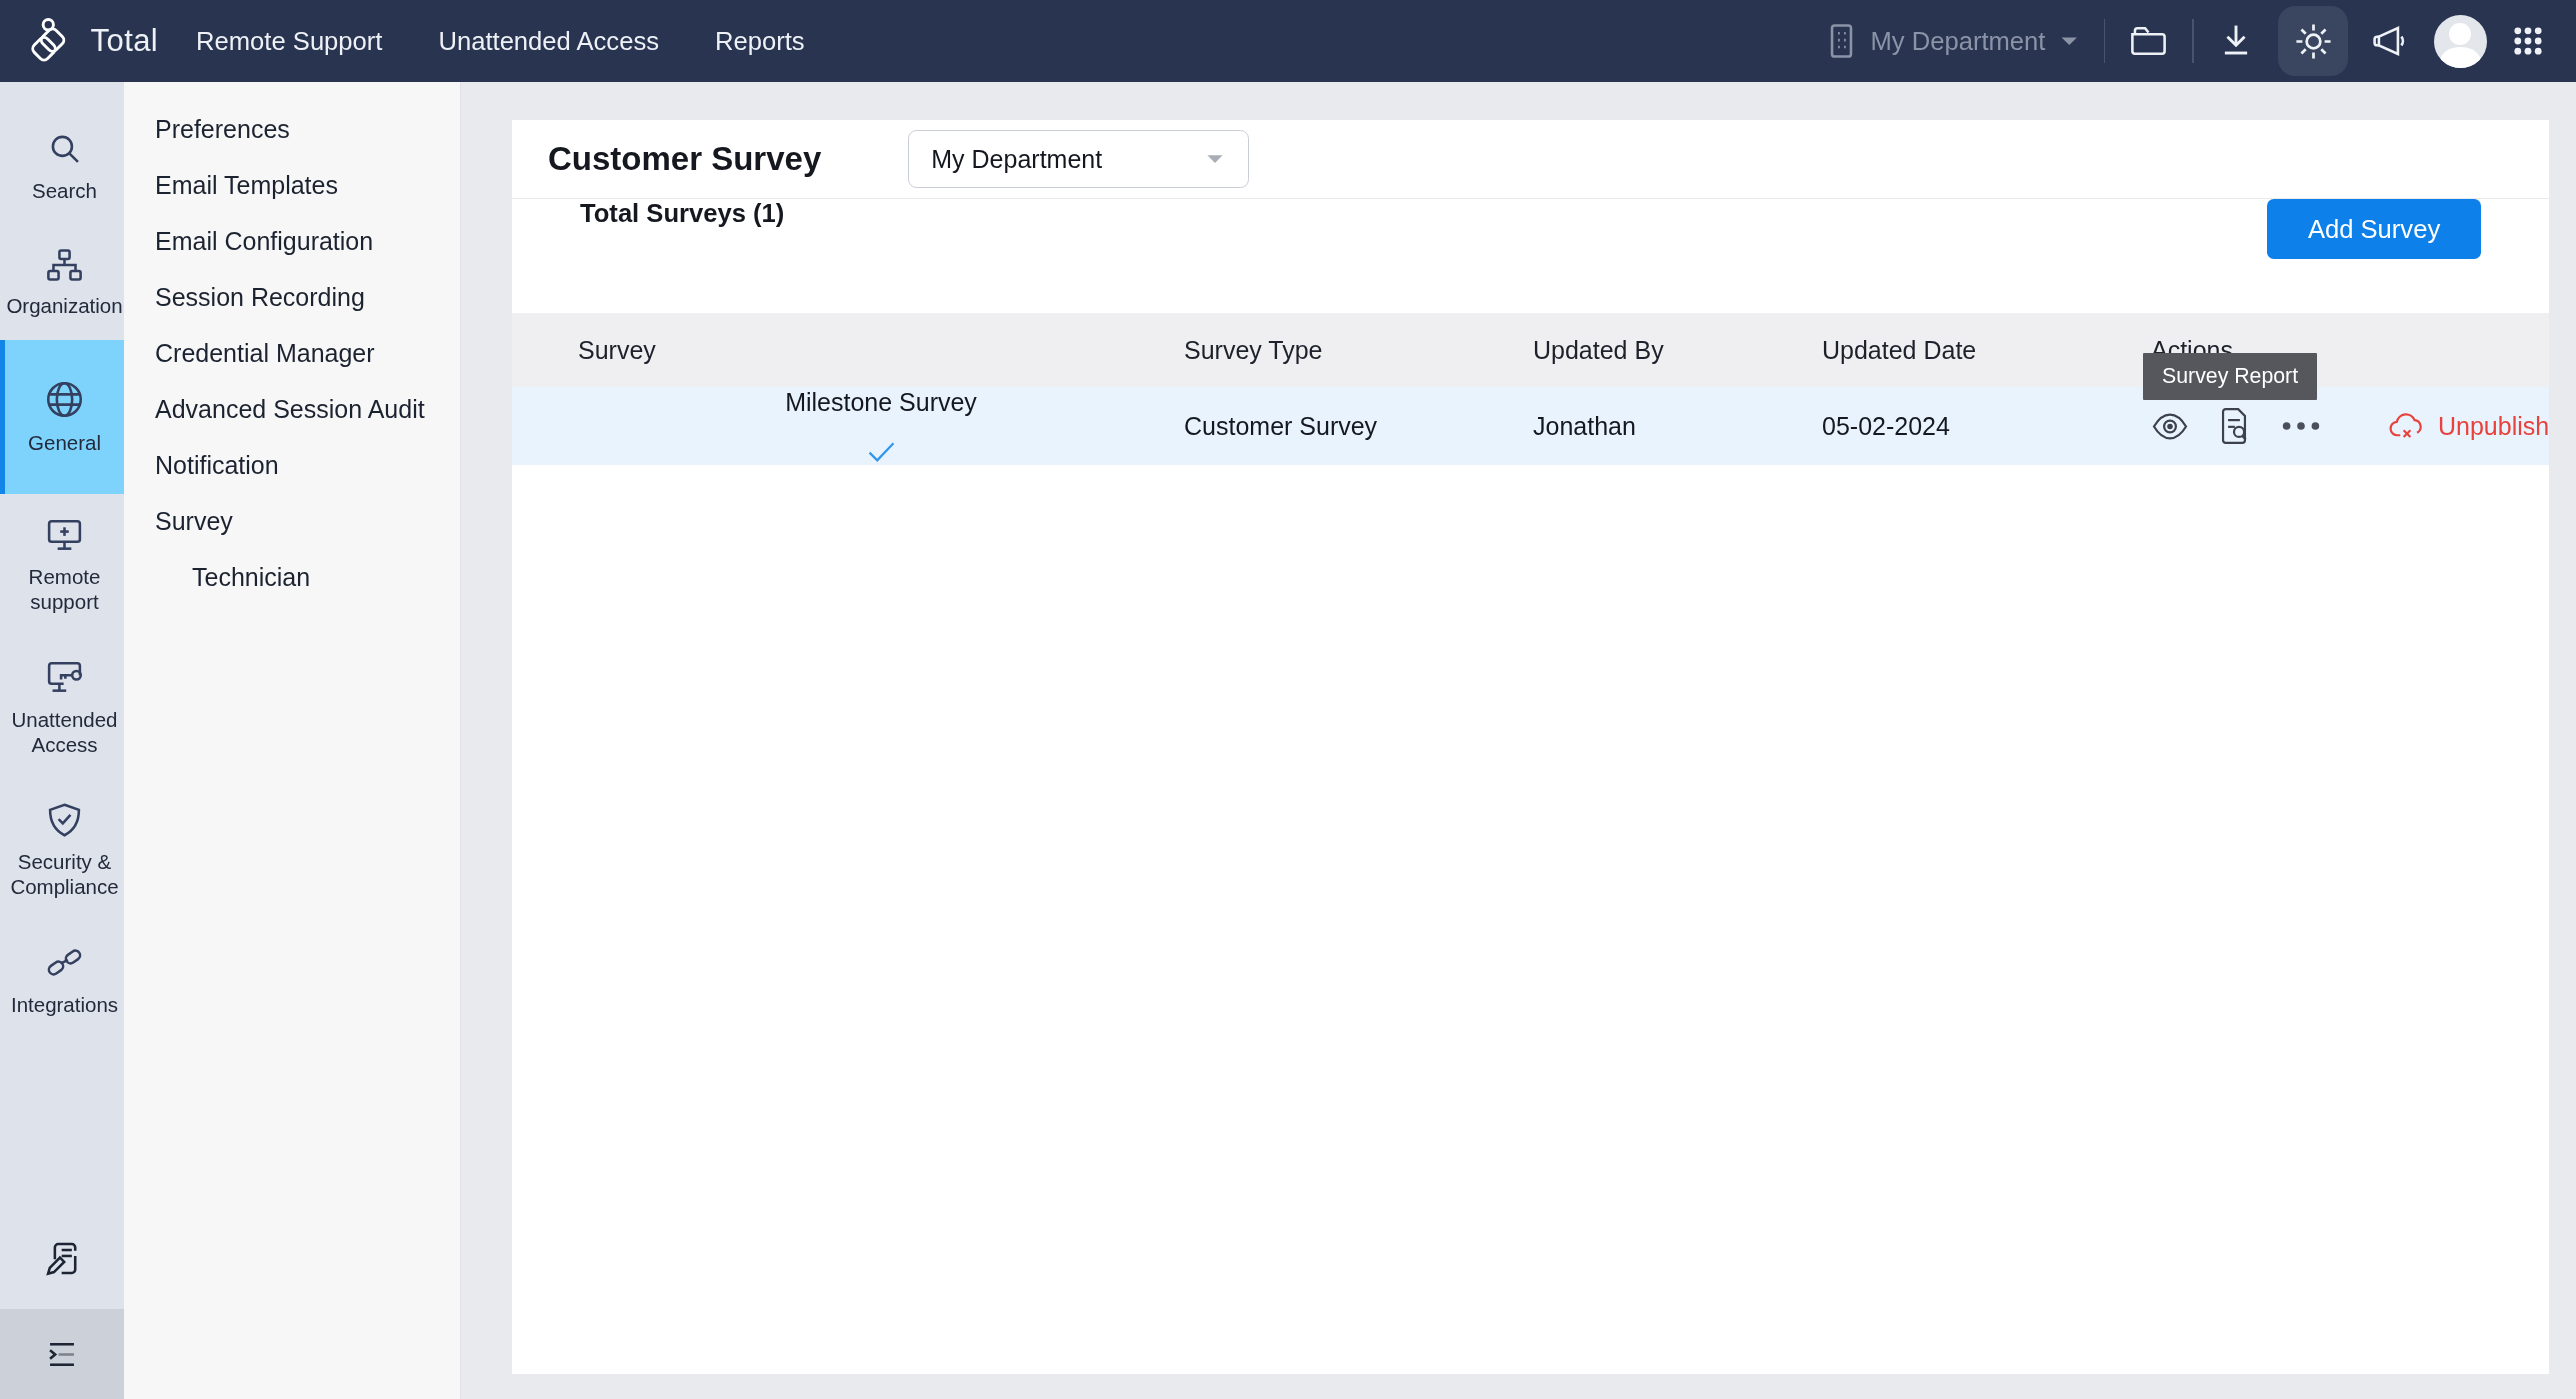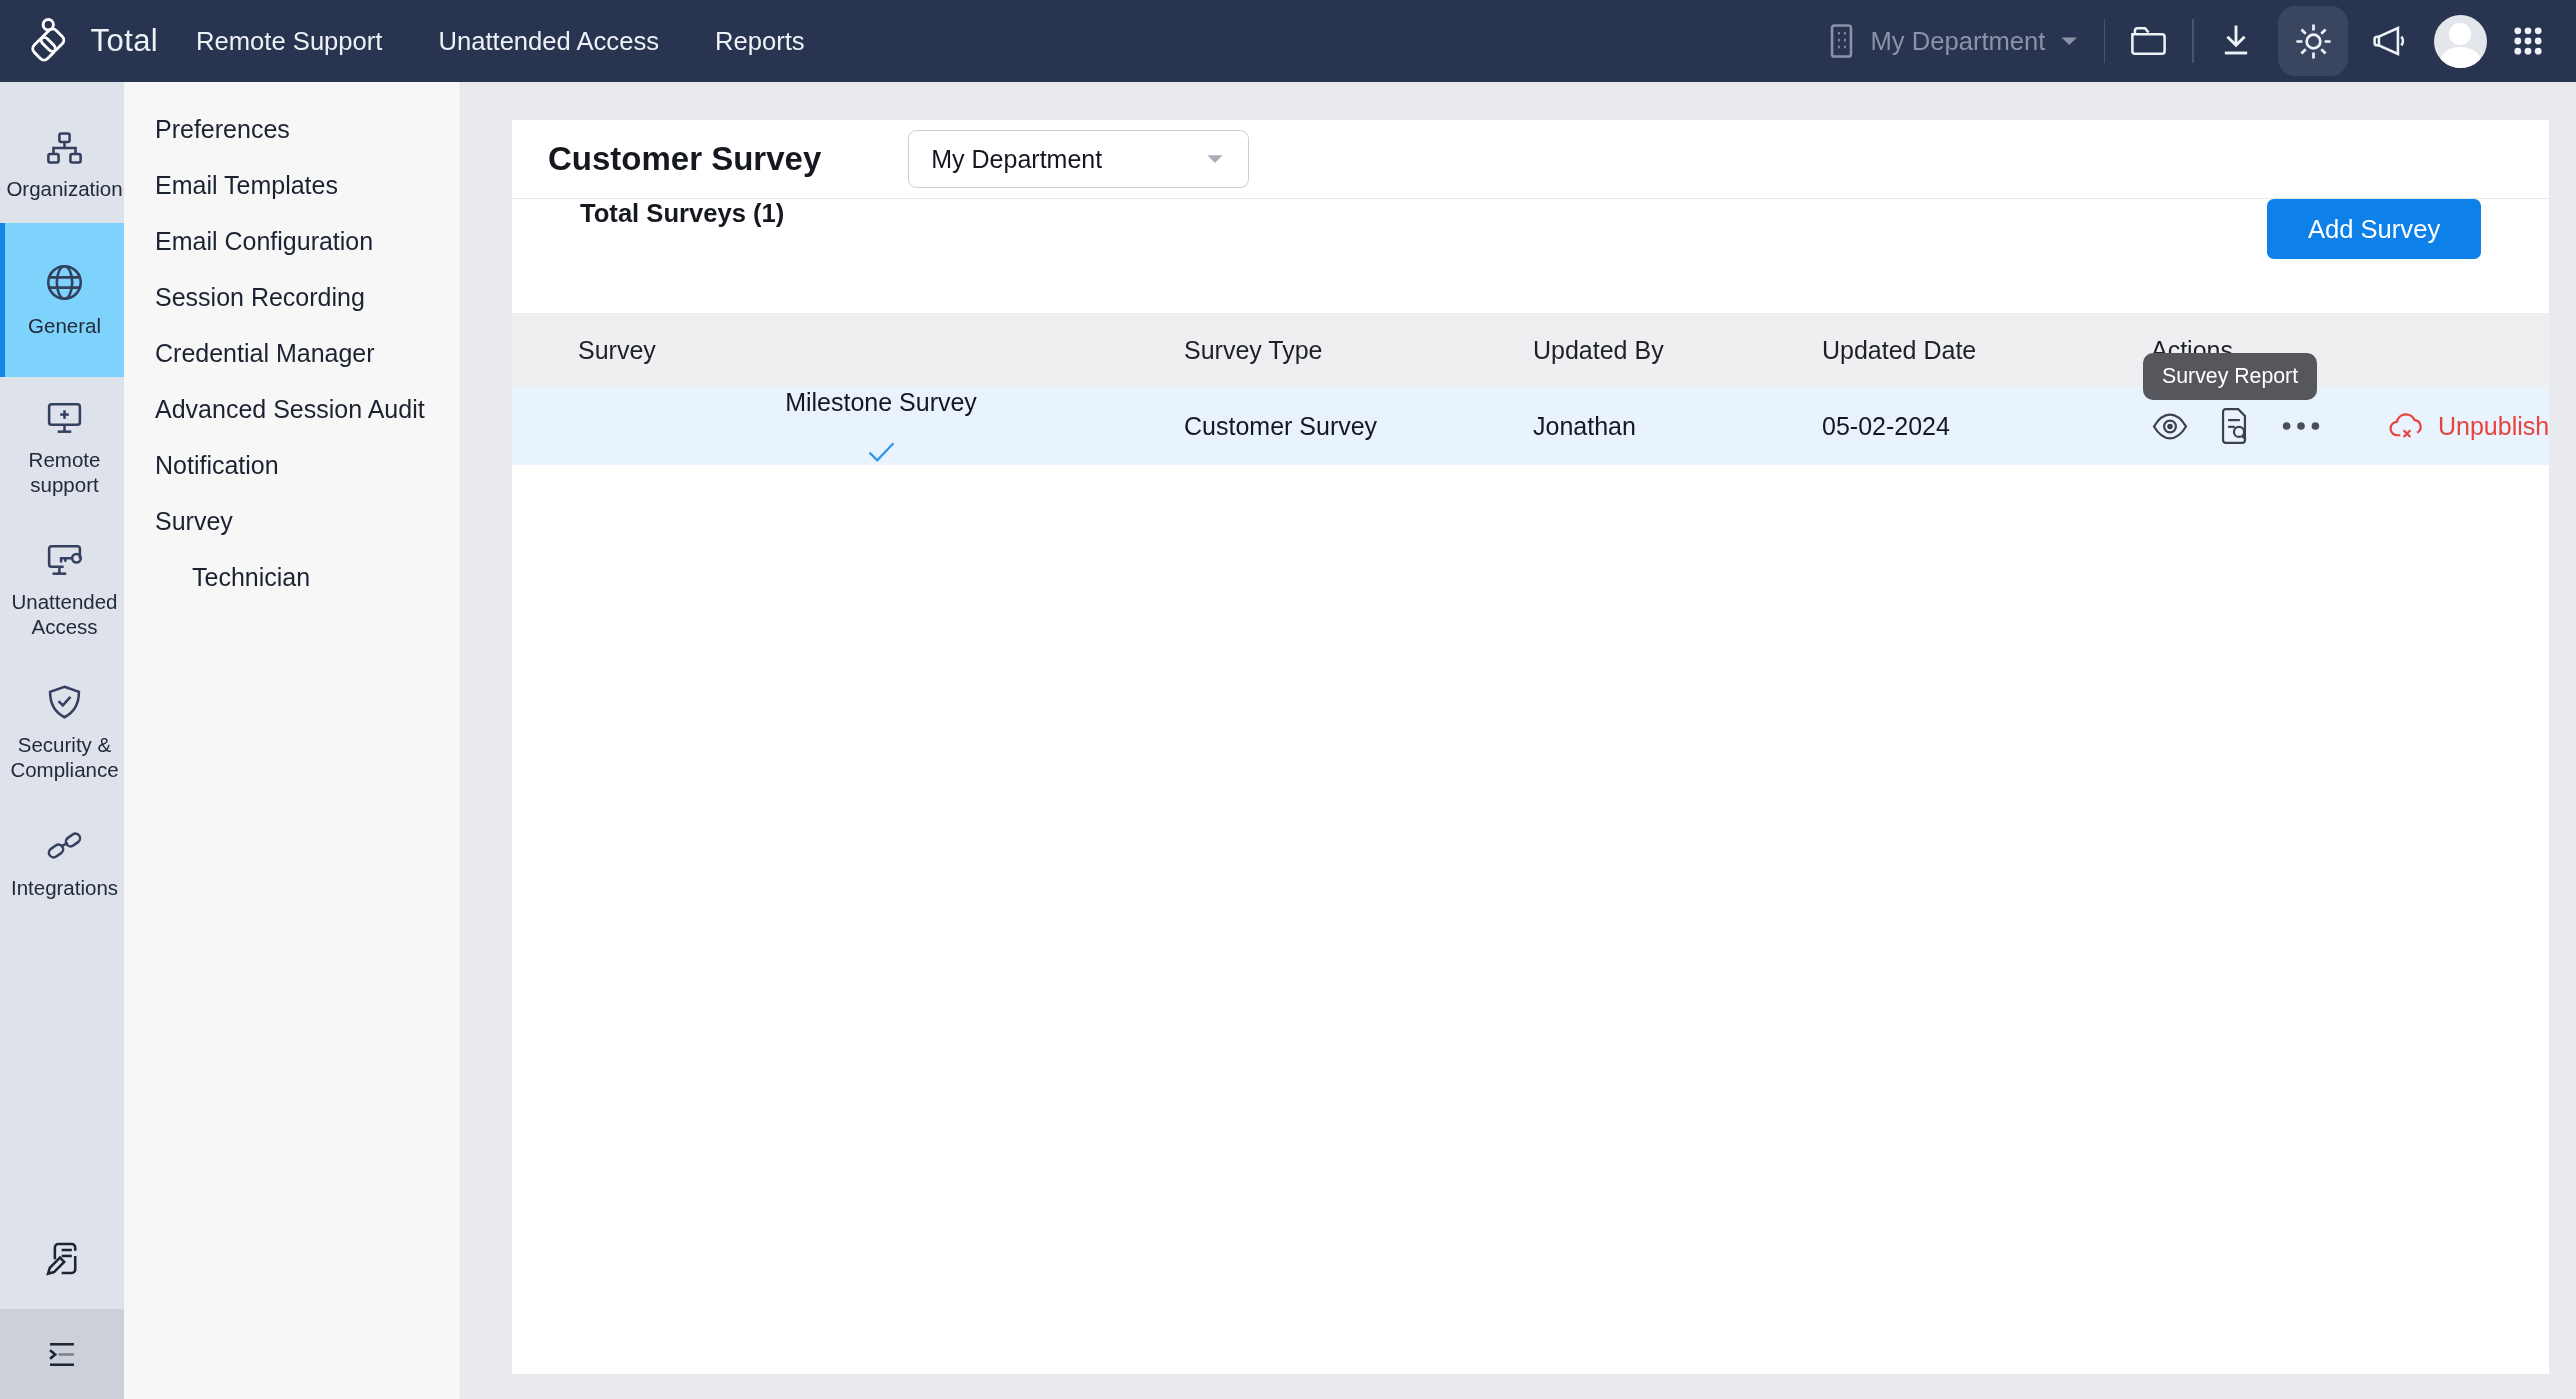--- a/index.html
+++ b/index.html
@@ -143,21 +143,21 @@
   .unpublish {
     margin-left: 36px;
     display: flex; align-items: center; gap: 12px;
     color: #e8423c; cursor: pointer;
   }
   .tooltip {
     position: absolute;
     left: 1631px; top: 233px;
     background: #55575c; color: #ffffff;
     font-size: 21.3px; padding: 11px 19px;
-    border-radius: 10px; white-space: nowrap;
+    border-radius: 1px; white-space: nowrap;
     z-index: 5;
   }
 </style>
 </head>
 <body>
 
 <div class="topnav">
   <div class="brand">
     <span>
       <svg width="48" height="48" viewBox="0 0 56 56" fill="none" stroke="#ffffff" stroke-width="3.4">
@@ -239,20 +239,29 @@
       </svg>
     </div>
   </div>
 </div>
 
 <div class="shell">
 
   <div class="iconbar">
     <div class="ib-item">
       <span class="ib-icon">
+        <svg width="38" height="38" viewBox="0 0 44 44" fill="none" stroke="currentColor" stroke-width="3">
+          <circle cx="19" cy="19" r="11"></circle>
+            <line x1="27" y1="27" x2="37" y2="37"></line>
+        </svg>
+      </span>
+      <span>Search</span>
+    </div>
+    <div class="ib-item">
+      <span class="ib-icon">
         <svg width="39" height="36" viewBox="0 0 46 42" fill="none" stroke="currentColor" stroke-width="3">
           <rect x="17" y="4" width="12" height="10" rx="2"></rect>
           <rect x="4" y="28" width="12" height="10" rx="2"></rect>
           <rect x="30" y="28" width="12" height="10" rx="2"></rect>
           <path d="M23 14 v7 M10 28 v-7 h26 v7"></path>
         </svg>
       </span>
       <span>Organization</span>
     </div>
     <div class="ib-item active">

